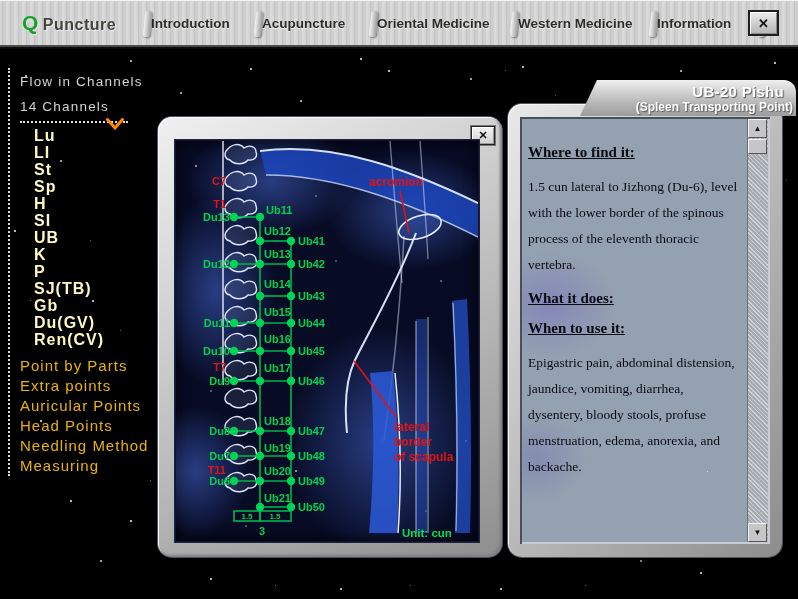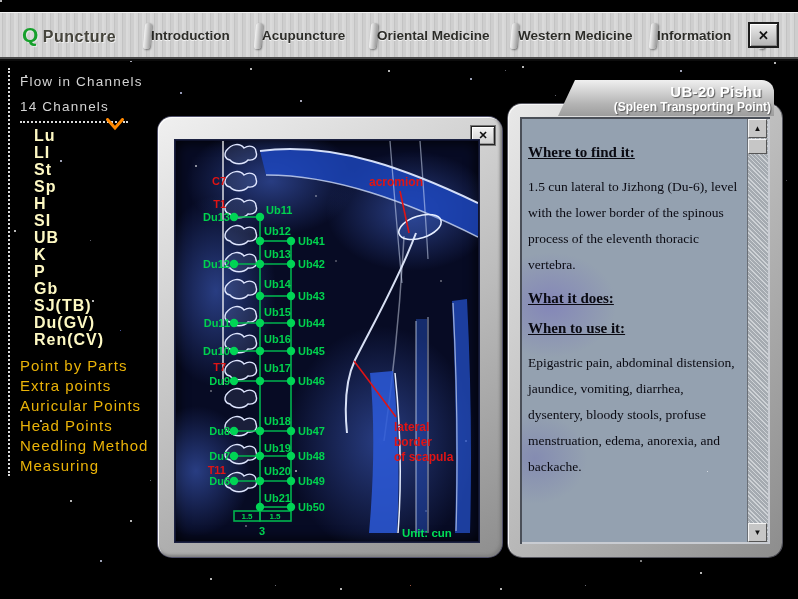--- a/index.html
+++ b/index.html
@@ -19,21 +19,21 @@
     770px 520px #fff,360px 58px #fff,14px 230px #fff,130px 60px #eef,
     774px 62px #fff,744px 400px #fff,680px 70px #dfe4ff;}
   #stars-b{width:1px;height:1px;background:#aab;opacity:.8;
     box-shadow:48px 110px #99a,150px 480px #aab,120px 330px #7a8cff,200px 540px #99a,
     275px 585px #aab,410px 585px #ff8866,555px 95px #99a,600px 520px #aab,
     662px 240px #99a,718px 282px #aab,755px 352px #66ffcc,786px 180px #99a,
     30px 300px #aab,90px 240px #99a,660px 480px #aab,735px 545px #99a,
     585px 585px #aab,505px 70px #99a;}
 
   
-  #topbar{position:absolute;left:0;top:12px;width:798px;height:44px;
+  #topbar{position:absolute;left:0;top:0;width:798px;height:44px;
     background:repeating-linear-gradient(90deg,#d6d6d6 0 2px,#c3c3c3 2px 3px,#cecece 3px 6px,#dadada 6px 8px);
     border-top:1px solid #f2f2f2;border-bottom:2px solid #4a4a4a;
     box-shadow:0 2px 0 #0c0c0c;display:flex;align-items:center;}
   #logo{width:122px;padding-left:22px;white-space:nowrap;}
   #logo .q{font-size:21px;font-weight:800;color:#17a02c;text-shadow:1px 1px 1px rgba(255,255,255,.6);}
   #logo .rest{font-size:16px;font-weight:700;color:#45443c;letter-spacing:.5px;
     text-shadow:1px 1px 0 rgba(255,255,255,.65);}
   .nav-divider{width:7px;height:26px;border-radius:3px;margin-top:2px;
     background:linear-gradient(90deg,#f4f4f4,#9c9c9c);
     box-shadow:1px 1px 2px rgba(0,0,0,.45);transform:skewX(-5deg);}
@@ -65,21 +65,21 @@
   #viewer-img{position:absolute;left:17px;top:23px;width:302px;height:400px;
     background:#070b24;border:1px solid #10142e;
     box-shadow:0 0 0 1px #1c2242,inset 0 0 14px #000;}
   #viewer-close{position:absolute;right:7px;top:9px;width:22px;height:17px;
     background:linear-gradient(180deg,#f4f4f4,#cfcfcf);border:1px solid #222;
     box-shadow:0 0 0 1px #777,inset 1px 1px 0 #fff,inset -1px -1px 0 #999;
     font-size:11px;font-weight:800;color:#111;display:flex;align-items:center;justify-content:center;}
   #anatomy-svg{display:block;}
 
   
-  #panel-tab{position:absolute;left:558px;top:80px;width:216px;height:36px;z-index:3;
+  #panel-tab{position:absolute;left:580px;top:80px;width:216px;height:36px;z-index:3;
     background:linear-gradient(180deg,#f0f0f0,#b5b5b5 65%,#9d9d9d);
     border-radius:10px 12px 0 0;clip-path:polygon(0 100%,17px 0,100% 0,100% 100%);
     text-align:right;padding-right:0;box-sizing:border-box;}
   #panel-tab .line1{font-size:15px;font-weight:800;color:#fff;letter-spacing:.3px;
     text-shadow:1px 1px 1px #5a5a5a;padding:3px 12px 0 0;}
   #panel-tab .line2{font-size:12px;font-weight:800;color:#fff;
     text-shadow:1px 1px 1px #5a5a5a;padding-right:3px;}
   #panel-body{position:absolute;left:508px;top:104px;width:274px;height:453px;border-radius:14px;z-index:2;
     background:linear-gradient(125deg,#e9e9e9,#b2b2b2 60%,#8d8d8d);
     box-shadow:0 0 0 1px #55555f,inset 1px 1px 0 #f6f6f6,3px 4px 10px rgba(0,0,0,.6);}
@@ -145,22 +145,22 @@
     </svg>
     <div class="chan">Lu</div>
     <div class="chan">LI</div>
     <div class="chan">St</div>
     <div class="chan">Sp</div>
     <div class="chan">H</div>
     <div class="chan">SI</div>
     <div class="chan">UB</div>
     <div class="chan">K</div>
     <div class="chan">P</div>
+    <div class="chan">SJ(TB)</div>
     <div class="chan">Gb</div>
-    <div class="chan">SJ(TB)</div>
     <div class="chan">Du(GV)</div>
     <div class="chan">Ren(CV)</div>
     <div id="side-bottom">
       <div class="side-bot">Point by Parts</div>
       <div class="side-bot">Extra points</div>
       <div class="side-bot">Auricular Points</div>
       <div class="side-bot">Head Points</div>
       <div class="side-bot">Needling Method</div>
       <div class="side-bot">Measuring</div>
     </div>

